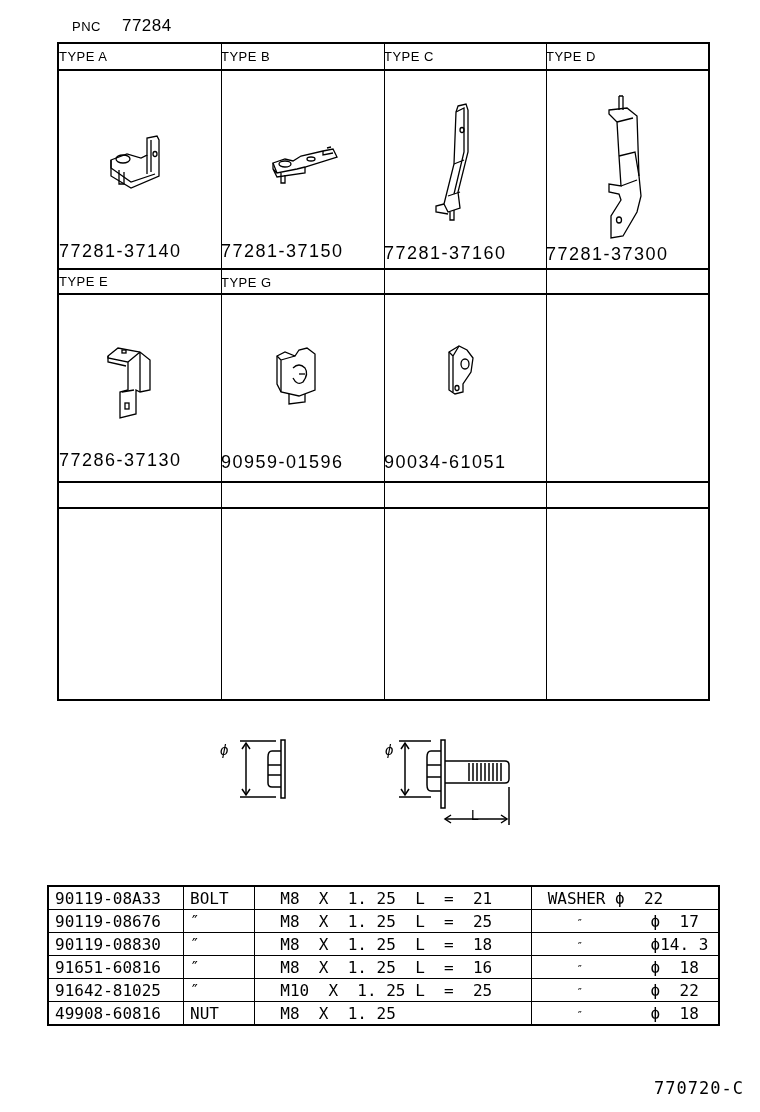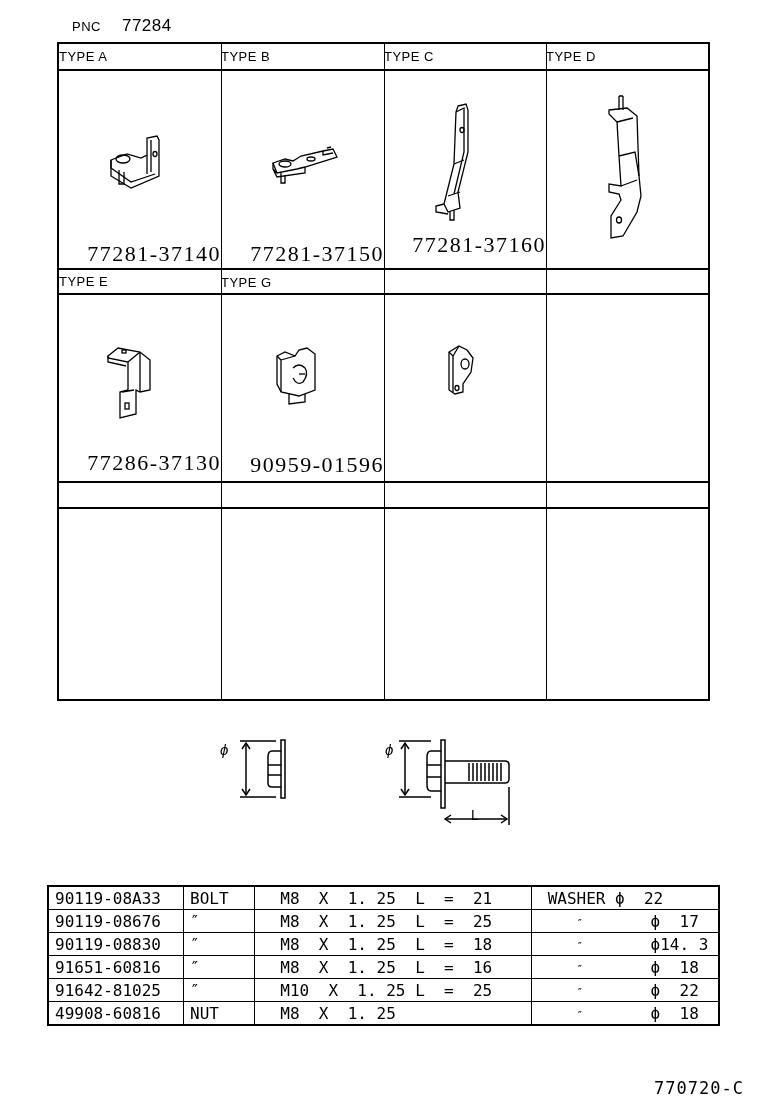--- a/index.html
+++ b/index.html
@@ -6,22 +6,22 @@
     body { width: 760px; height: 1112px; position: relative; overflow: hidden;
            font-family: "Liberation Sans", "DejaVu Sans", sans-serif; color: #000; }
     .abs { position: absolute; }
     .pnc { left: 72px; top: 16px; font-size: 17px; letter-spacing: 0.5px; }
     .pnc .pfx { font-size: 13px; margin-right: 21px; }
     .grid { left: 57px; top: 42px; width: 653px; height: 659px;
             border: 2px solid #000; box-sizing: border-box; }
     .hline { position: absolute; left: 0; right: 0; height: 0; border-top: 2px solid #000; }
     .vline { position: absolute; top: 0; bottom: 0; width: 0; border-left: 1.5px solid #000; }
     .hdr { position: absolute; font-size: 13px; letter-spacing: 0.5px; }
-    .pn { position: absolute; font-size: 22px; text-align: right; letter-spacing: 1.5px;
-          font-family: Liberation Serif, serif; }
+    .pn { position: absolute; font-size: 18px; text-align: left; letter-spacing: 1.5px;
+          font-family: Liberation Sans, sans-serif; }
     .art { position: absolute; }
     .art svg { overflow: visible; }
     .spec { left: 47px; top: 885px; border-collapse: collapse; border: 2px solid #000; }
     .spec td { border: 1.5px solid #000; height: 22px; padding: 0 6px;
                font-family: "DejaVu Sans Mono", "Liberation Mono", monospace;
                font-size: 16px; white-space: pre; }
     .c1 { width: 122px; text-align: left; }
     .c2 { width: 58px; text-align: left; }
     .c3 { width: 264px; }
     .c4 { width: 174px; }
@@ -87,21 +87,22 @@
     <svg width="60" height="150" viewBox="0 0 60 150" fill="none" stroke="#000" stroke-width="1.3">
       <path d="M22 0 L22 14 M26 0 L26 14 M22 0 L26 0"></path>
       <path d="M12 14 L30 12 L40 20 L42 80 L44 100 L40 116 L26 140 L14 142 L14 120 L24 104 L22 98 L12 96 L12 88 L24 90 L22 60 L20 26 L12 18 Z"></path>
       <path d="M20 26 L36 22 M22 60 L38 56 L42 80 M24 90 L40 84"></path>
       <ellipse cx="22" cy="124" rx="2.5" ry="3"></ellipse>
     </svg>
   </div>
 
   <div class="pn" style="left:0;width:162px;top:197px">77281-37140</div>
   <div class="pn" style="left:162px;width:163px;top:197px">77281-37150</div>
-  <div class="pn" style="left:325px;width:162px;top:188px">77281-37160</div>
+  <div class="pn" style="left:325px;width:162px;top:199px">77281-37160</div>
+  <div class="pn" style="left:487px;width:162px;top:200px">77281-37300</div>
 
   <div class="hdr" style="left:0;width:162px;top:230px">TYPE E</div>
   <div class="hdr" style="left:162px;width:163px;top:231px">TYPE G</div>
   <div class="hdr" style="left:325px;width:162px;top:231px"></div>
   <div class="hdr" style="left:487px;width:162px;top:231px"></div>
 
   <div class="art" style="left:47px;top:302px">
     <svg width="55" height="80" viewBox="0 0 55 80" fill="none" stroke="#000" stroke-width="1.3">
       <path d="M2 10 L12 2 L34 6 L44 14 L44 44 L34 46 L30 44 L30 68 L14 72 L14 46 L22 44 L22 16 L2 12 Z"></path>
       <path d="M2 10 L2 16 L20 20 M22 16 L34 6 M34 6 L34 46"></path>
@@ -123,20 +124,21 @@
     <svg width="40" height="60" viewBox="0 0 40 60" fill="none" stroke="#000" stroke-width="1.3">
       <path d="M6 6 L16 0 L24 4 L30 12 L28 26 L20 38 L20 46 L12 48 L6 44 Z"></path>
       <path d="M6 6 L10 10 L10 46 M10 10 L16 0"></path>
       <ellipse cx="22" cy="18" rx="4" ry="5"></ellipse>
       <ellipse cx="14" cy="42" rx="2" ry="2.5"></ellipse>
     </svg>
   </div>
 
   <div class="pn" style="left:0;width:162px;top:406px">77286-37130</div>
   <div class="pn" style="left:162px;width:163px;top:408px">90959-01596</div>
+  <div class="pn" style="left:325px;width:162px;top:408px">90034-61051</div>
 </div>
 
 <div class="abs" style="left:218px;top:735px">
   <svg width="80" height="70" viewBox="0 0 80 70" fill="none" stroke="#000" stroke-width="1.5">
     <path d="M22 6 L58 6 M22 62 L58 62"></path>
     <path d="M28 8 L28 60"></path>
     <path d="M24 14 L28 8 L32 14 M24 54 L28 60 L32 54"></path>
     <rect x="63" y="5" width="4" height="58"></rect>
     <path d="M63 16 L54 16 Q50 16 50 22 L50 48 Q50 52 54 52 L63 52"></path>
     <path d="M50 30 L63 30 M50 40 L63 40"></path>

